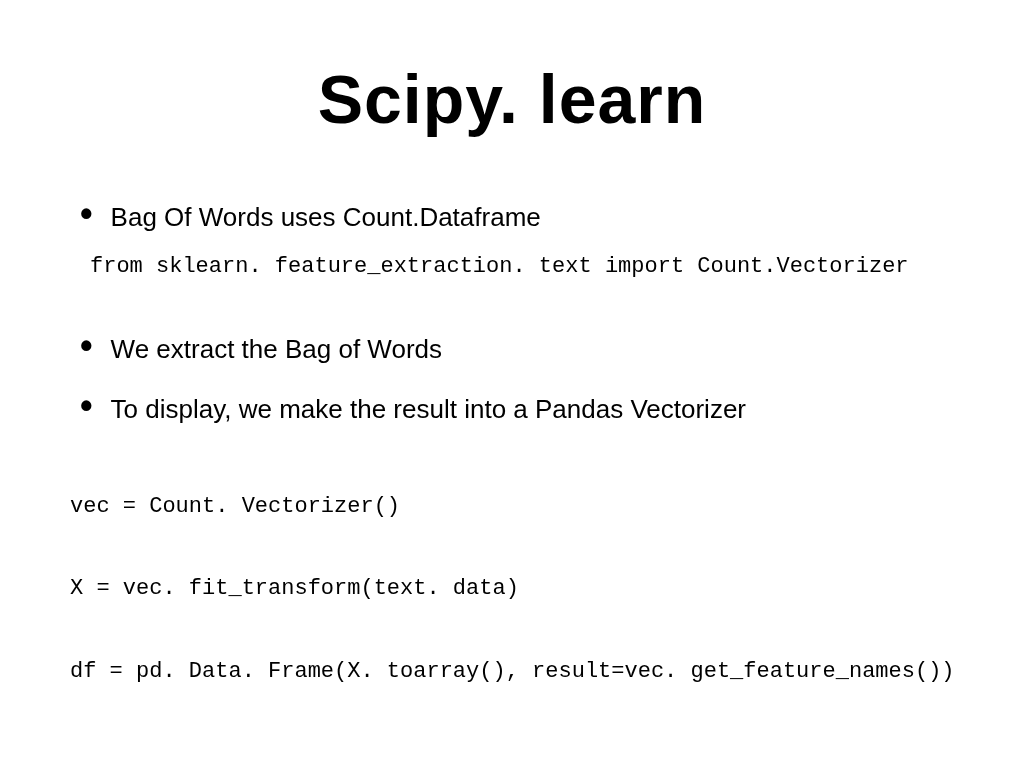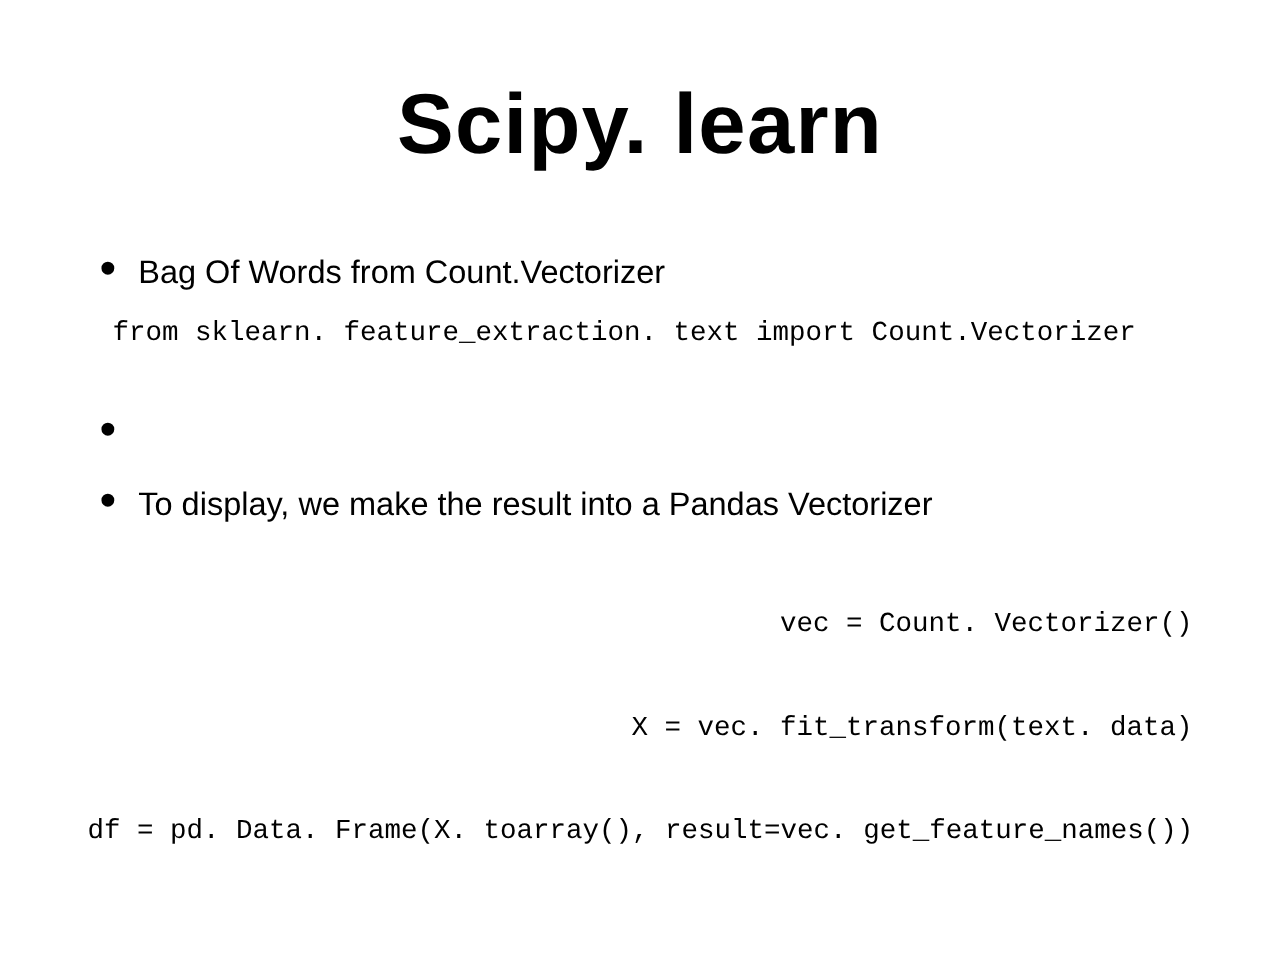--- a/index.html
+++ b/index.html
@@ -53,41 +53,41 @@
       margin-top: 18px;
       margin-bottom: 44px;
     }
     .code-block {
       font-family: "Courier New", Courier, monospace;
       font-size: 22px;
       line-height: 1.25;
       margin-left: 0px;
       white-space: pre;
       margin-top: 10px;
-      text-align: right;
     }
     .spacer-small {
       height: 10px;
     }
   </style>
 </head>
 <body>
 
 <div class="slide">
   <h1 class="title">Scipy. learn</h1>
 
   <div class="bullet-item">
     <span class="bullet-dot">•</span>
-    <span class="bullet-text">Bag Of Words from Count.Vectorizer</span>
+    <span class="bullet-text">Bag Of Words uses Count.Dataframe</span>
   </div>
 
   <div class="code-line">from sklearn. feature_extraction. text import Count.Vectorizer</div>
 
   <div class="bullet-item">
     <span class="bullet-dot">•</span>
+    <span class="bullet-text">We extract the Bag of Words</span>
   </div>
 
   <div class="spacer-small"></div>
 
   <div class="bullet-item">
     <span class="bullet-dot">•</span>
     <span class="bullet-text">To display, we make the result into a Pandas Vectorizer</span>
   </div>
 
   <div class="code-block">

